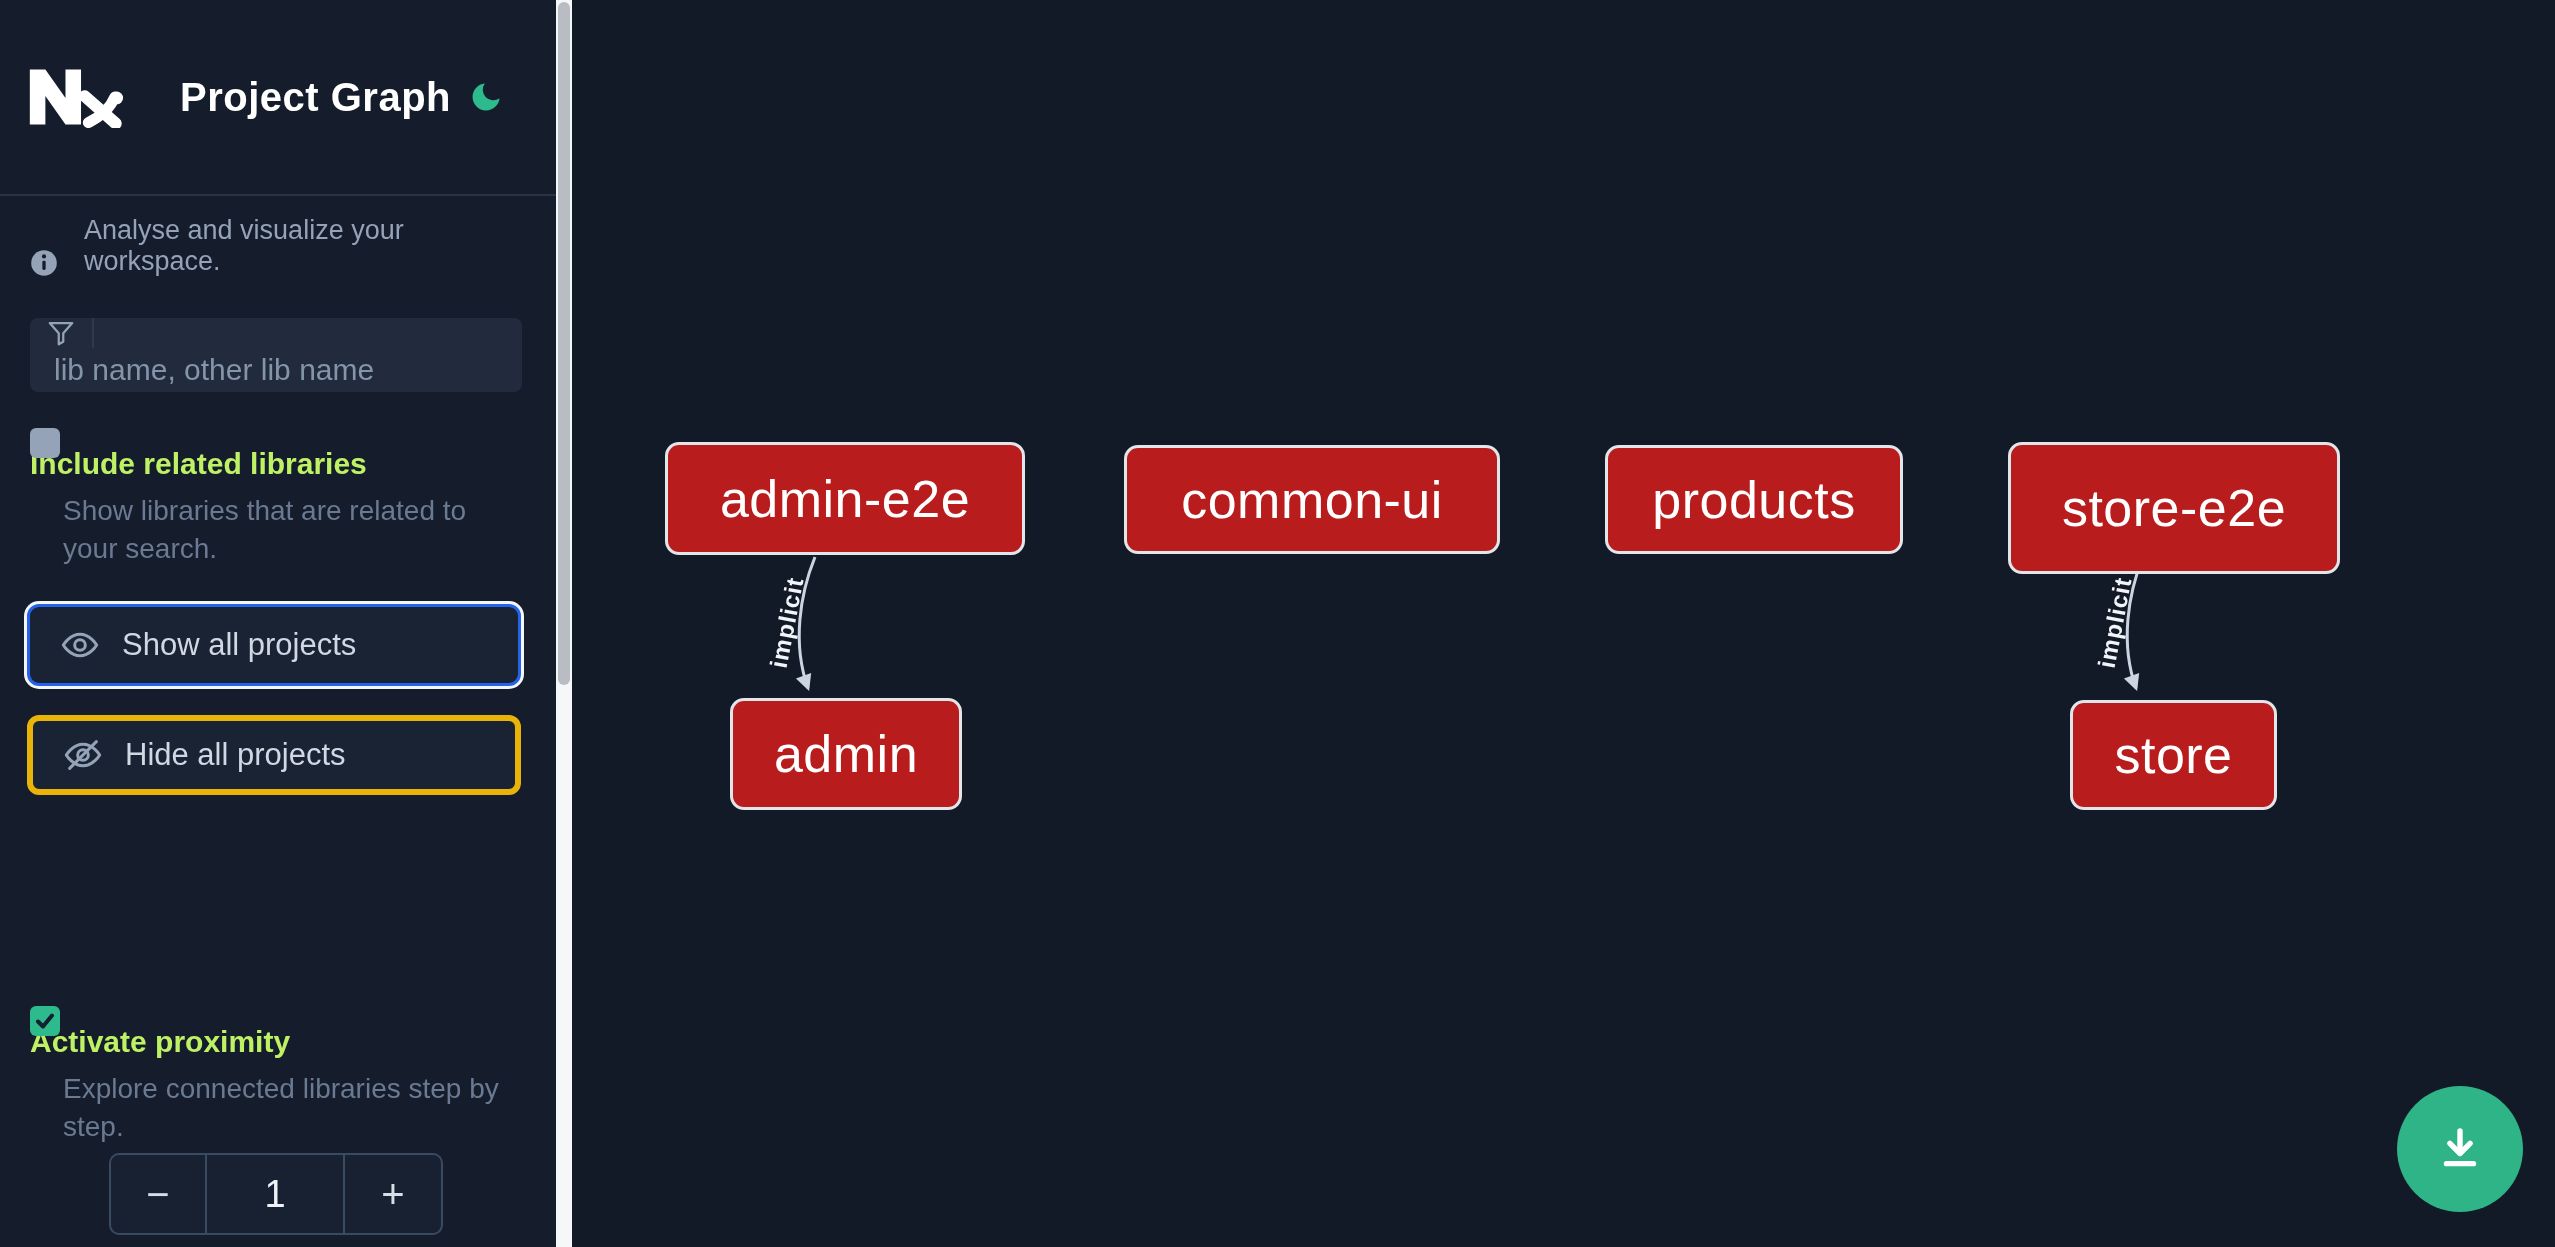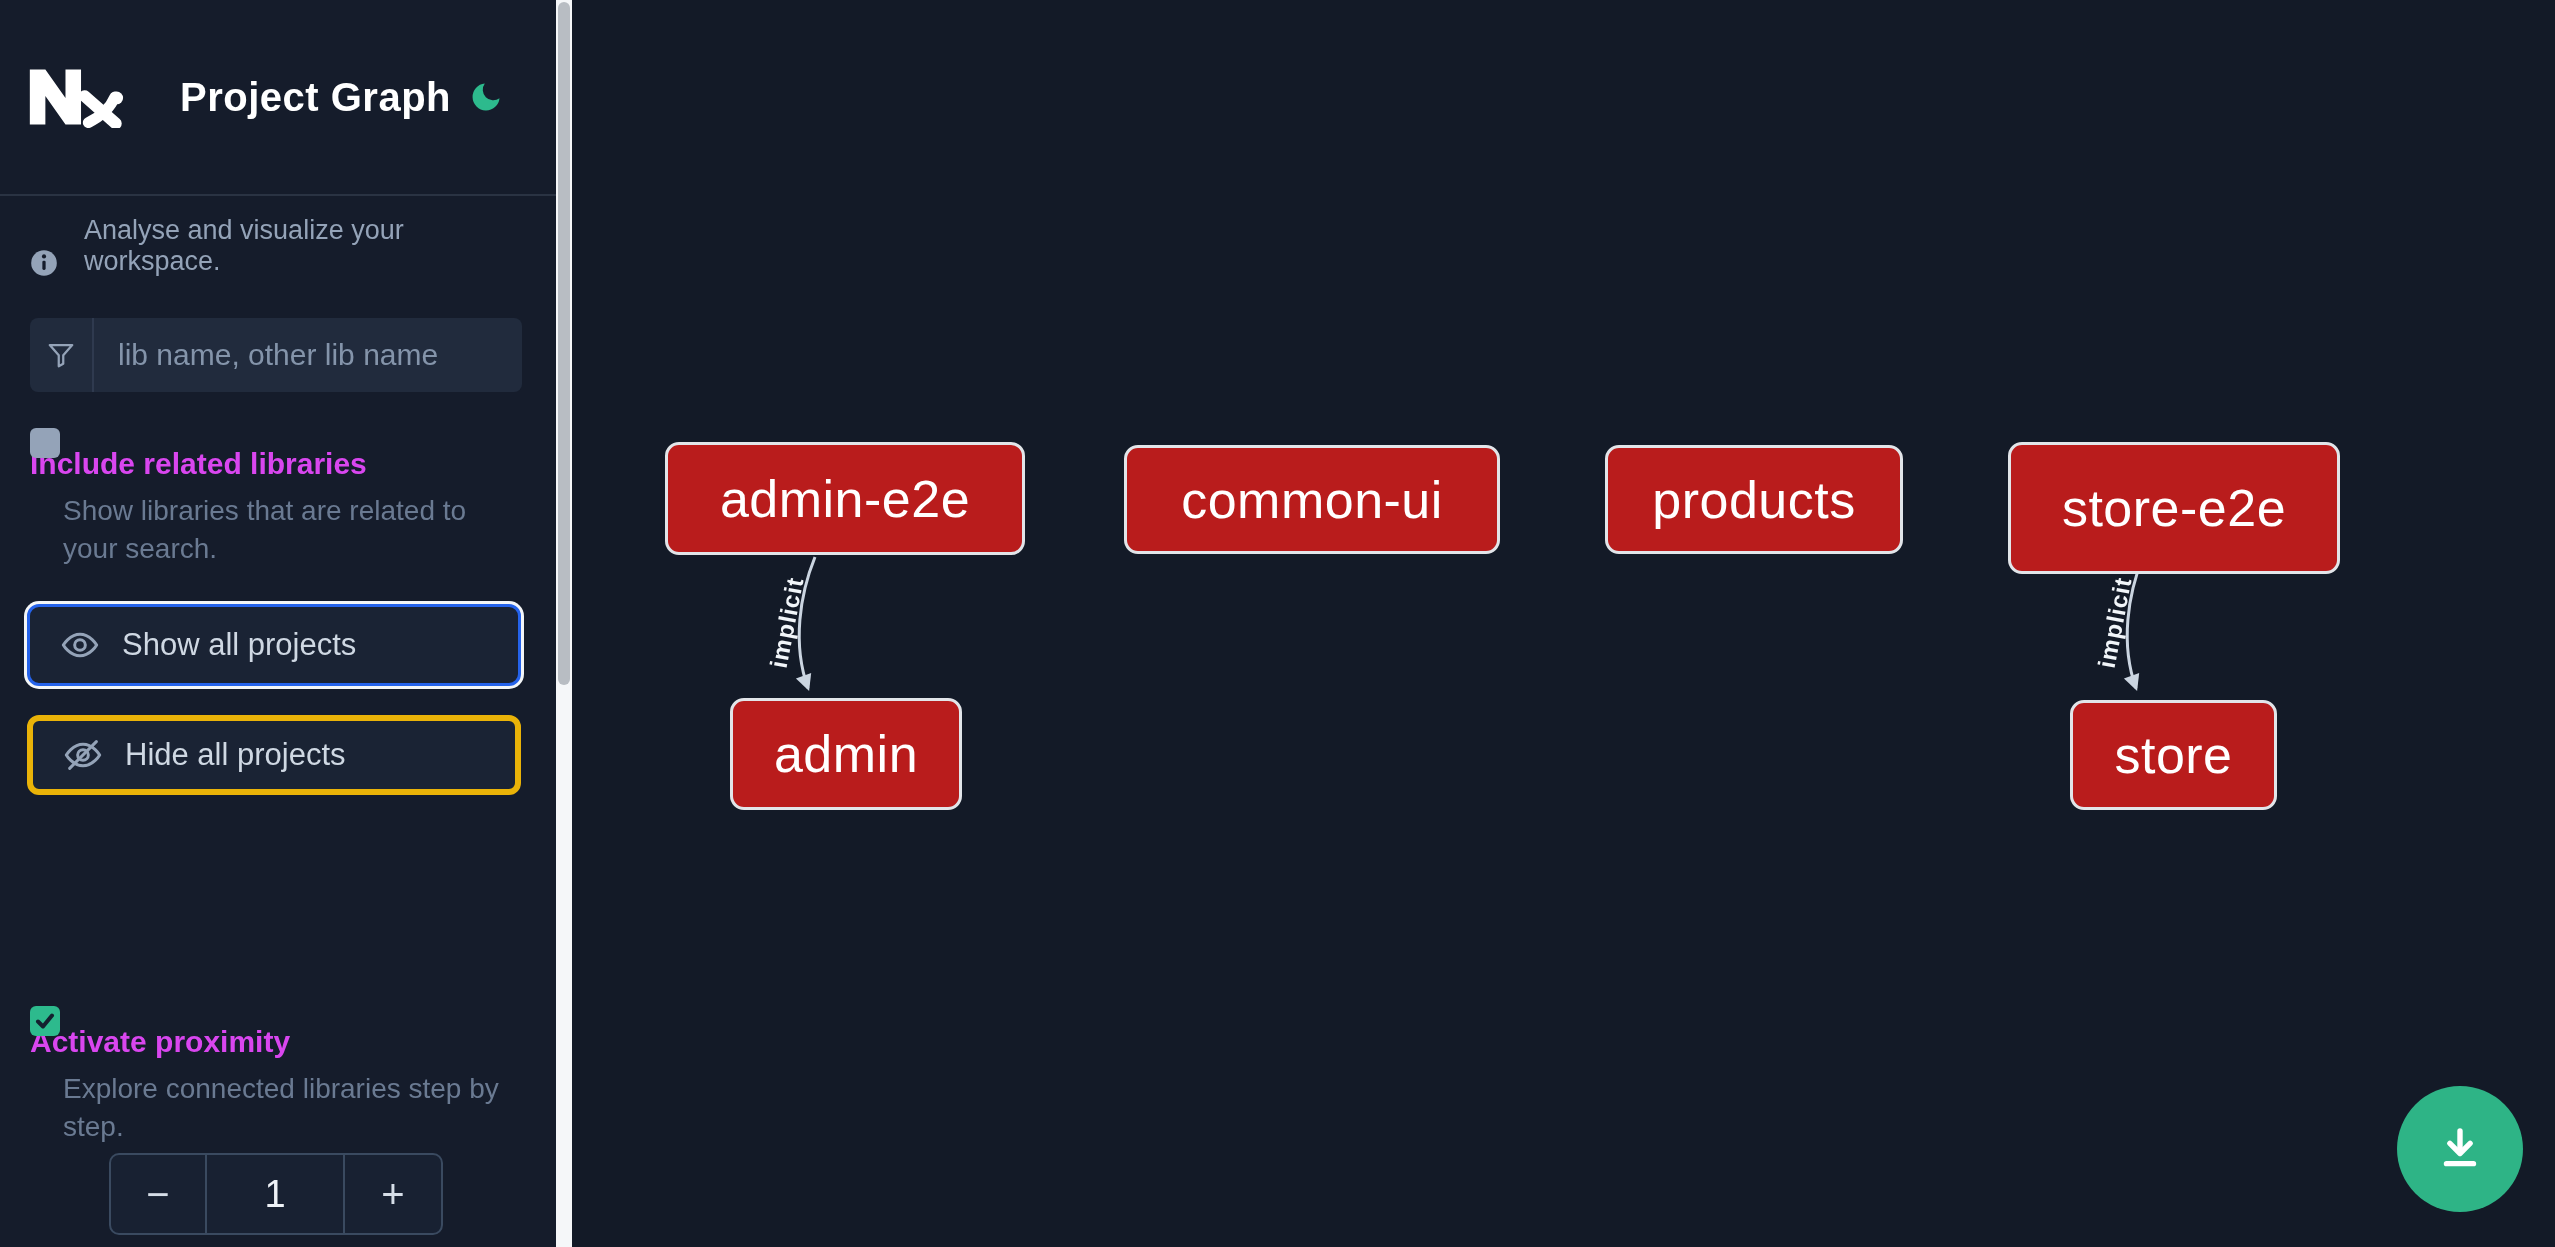--- a/index.html
+++ b/index.html
@@ -35,21 +35,21 @@
   .tagline {
     position:absolute; left:30px; top:215px; width:496px;
     display:flex; align-items:flex-end; gap:26px;
     color:#94a3b8; font-size:27px;
   }
   .info-icon { flex:0 0 auto; width:28px; height:28px; }
 
   .search {
     position:absolute; left:30px; top:318px; width:492px; height:74px;
     background:#212b3d; border-radius:8px;
-    display:flex; align-items:stretch; overflow:hidden;
+    display:flex; align-items:stretch; overflow:hidden;flex-direction:column;
   }
   .funnel-box {
     width:64px; display:flex; align-items:center; justify-content:center;
     border-right:2px solid #2f3a4f; flex:0 0 auto;
   }
   .search input {
     flex:1; background:transparent; border:none; outline:none;
     padding:0 24px; font-size:30px; color:#e2e8f0;
     font-family:"Liberation Sans", sans-serif;
   }
@@ -57,21 +57,21 @@
 
   .option { position:absolute; left:30px; width:496px; cursor:pointer; }
   .option .box {
     position:absolute; left:0; top:2px; width:30px; height:30px; border-radius:6px;
   }
   .box.muted   { background:#94a3b8; }
   .box.plain   { background:#ffffff; border:1px solid #cbd5e1; }
   .box.checked { background:#2dba8d; display:flex; align-items:center; justify-content:center; }
   .option .texts { margin-left:54px; }
   .option .label {
-    font-size:30px; font-weight:700; color:#d946ef; line-height:40px; display:block;
+    font-size:30px; font-weight:700; color:#bef264; line-height:40px; display:block;
   }
   .option .desc {
     display:block; margin-top:8px; width:458px;
     font-size:28px; line-height:38px; color:#6a7a92;margin-left:33px;
   }
 
   .side-btn {
     position:absolute; left:27px; width:494px; height:80px;
     background:#1a2334; border:6px solid #eab308; border-radius:12px;
     display:flex; align-items:center; gap:22px; padding:0 0 0 30px;

